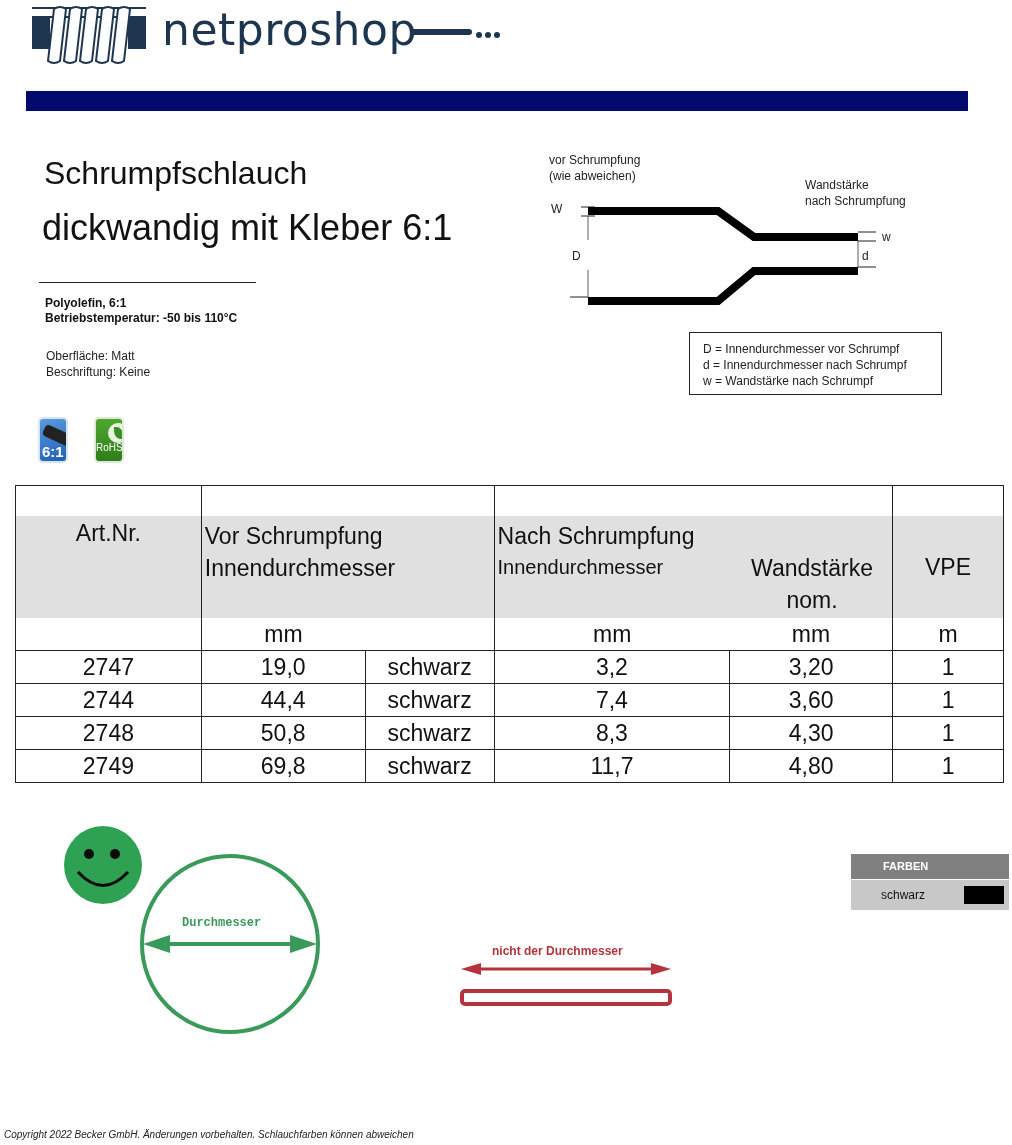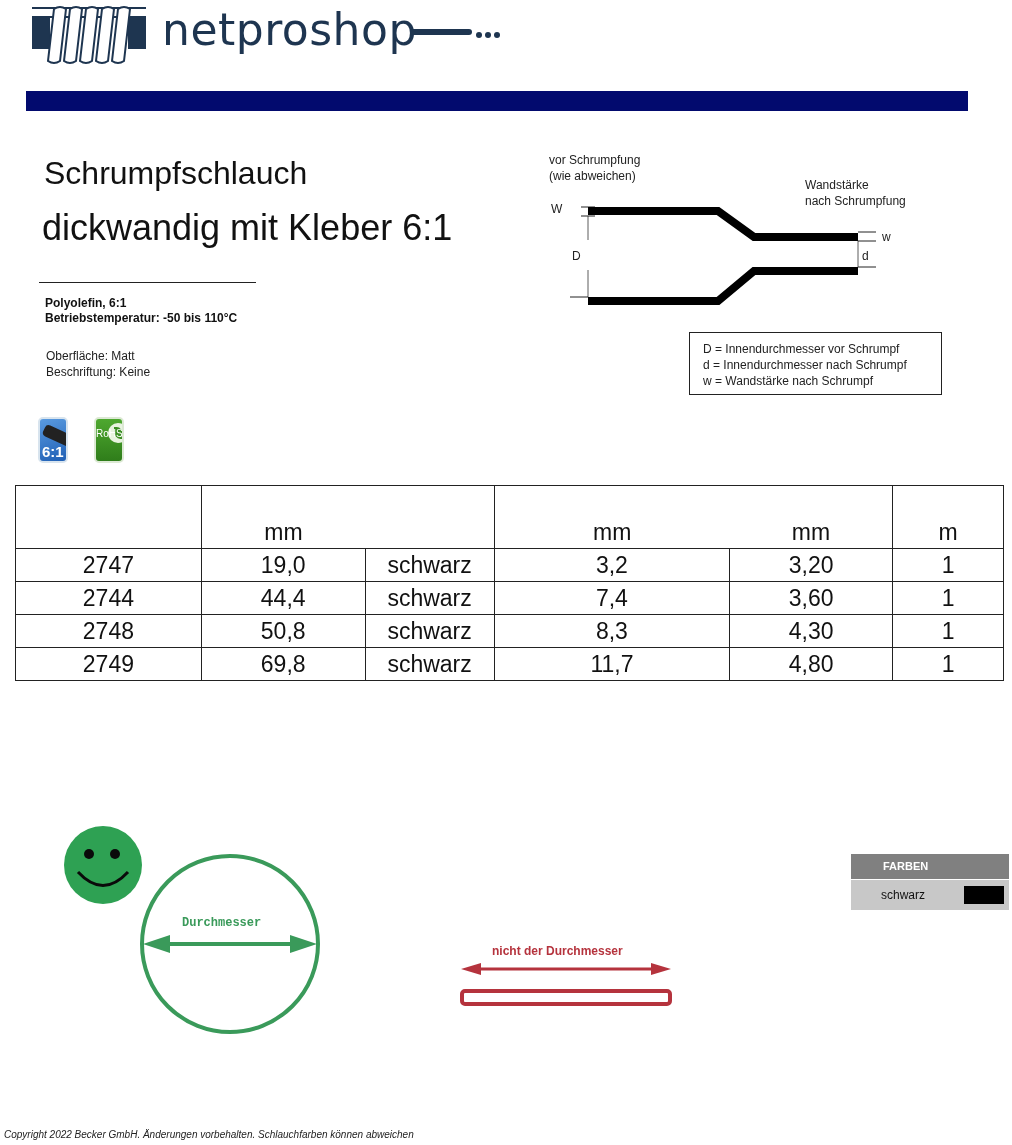--- a/index.html
+++ b/index.html
@@ -28,21 +28,21 @@
   .legend-box { left:689px; top:332px; width:253px; height:63px; border:1px solid #222; box-sizing:border-box; padding:8px 0 0 13px; font-size:12px; line-height:16px; color:#222; }
 
   
   .badge { top:417px; width:30px; height:46px; border-radius:5px; box-sizing:border-box; border:2px solid #d8e4ee; overflow:hidden; }
   .badge-61 { left:38px; background:linear-gradient(160deg,#5a9be0,#1f5fb5); }
   .badge-61 .tube { position:absolute; left:2px; top:14px; width:46px; height:12px; background:#222; transform:rotate(25deg); border-radius:4px; }
   .badge-61 .lbl { position:absolute; left:2px; bottom:1px; color:#fff; font-weight:bold; font-size:15px; line-height:16px; }
   .badge-rohs { left:94px; background:linear-gradient(180deg,#4ea82f,#2f7d1a); border-color:#dce9d4; }
   .badge-rohs .leaf { position:absolute; left:12px; top:4px; width:20px; height:20px; border-radius:50%; background:#e8f3e0; }
   .badge-rohs .leaf i { position:absolute; left:6px; top:4px; width:9px; height:12px; background:#3c8f24; border-radius:0 70% 0 70%; }
-  .badge-rohs .lbl { position:absolute; left:0; right:0; bottom:22px; text-align:center; color:#fff; font-size:10px; }
+  .badge-rohs .lbl { position:absolute; left:0; right:0; bottom:8px; text-align:center; color:#fff; font-size:10px; }
 
   
   table.spec { position:absolute; left:15px; top:485px; width:989px; border-collapse:collapse; font-size:23px; color:#111; }
   table.spec td { border:1px solid #222; padding:0; }
   table.spec .hdr-top td { height:30px; border-bottom:none; }
   table.spec .hdr-grey td { background:#e0e0e0; border-top:none; border-bottom:none; height:98px; vertical-align:top; }
   table.spec .hdr-unit td { height:32px; border-top:none; text-align:center; }
   table.spec tr.data td { height:32px; text-align:center; }
 
   
@@ -138,20 +138,36 @@
       <col style="width:163px">
       <col style="width:111px">
   </colgroup>
   <tbody>
       <tr class="hdr-top">
     <td></td>
     <td colspan="2"></td>
     <td colspan="2"></td>
     <td></td>
   </tr>
+  <tr class="hdr-grey">
+    <td style="text-align:center;padding-top:4px;">Art.Nr.</td>
+    <td colspan="2" style="padding:4px 0 0 3px;line-height:32px;">
+      <div>Vor Schrumpfung</div>
+      <div>Innendurchmesser</div>
+    </td>
+    <td colspan="2" style="padding:4px 0 0 3px;position:relative;">
+      <div style="line-height:32px;">Nach Schrumpfung</div>
+      <div style="font-size:20px;line-height:30px;">Innendurchmesser</div>
+      <div style="position:absolute;left:236px;width:163px;top:36px;text-align:center;line-height:32px;">
+        <div>Wandstärke</div>
+        <div>nom.</div>
+      </div>
+    </td>
+    <td style="text-align:center;vertical-align:middle;">VPE</td>
+  </tr>
   <tr class="hdr-unit">
     <td></td>
     <td style="border-right:none;">mm</td>
     <td style="border-left:none;"></td>
     <td style="border-right:none;">mm</td>
     <td style="border-left:none;">mm</td>
     <td>m</td>
   </tr>
   <tr class="data">
     <td>2747</td>

